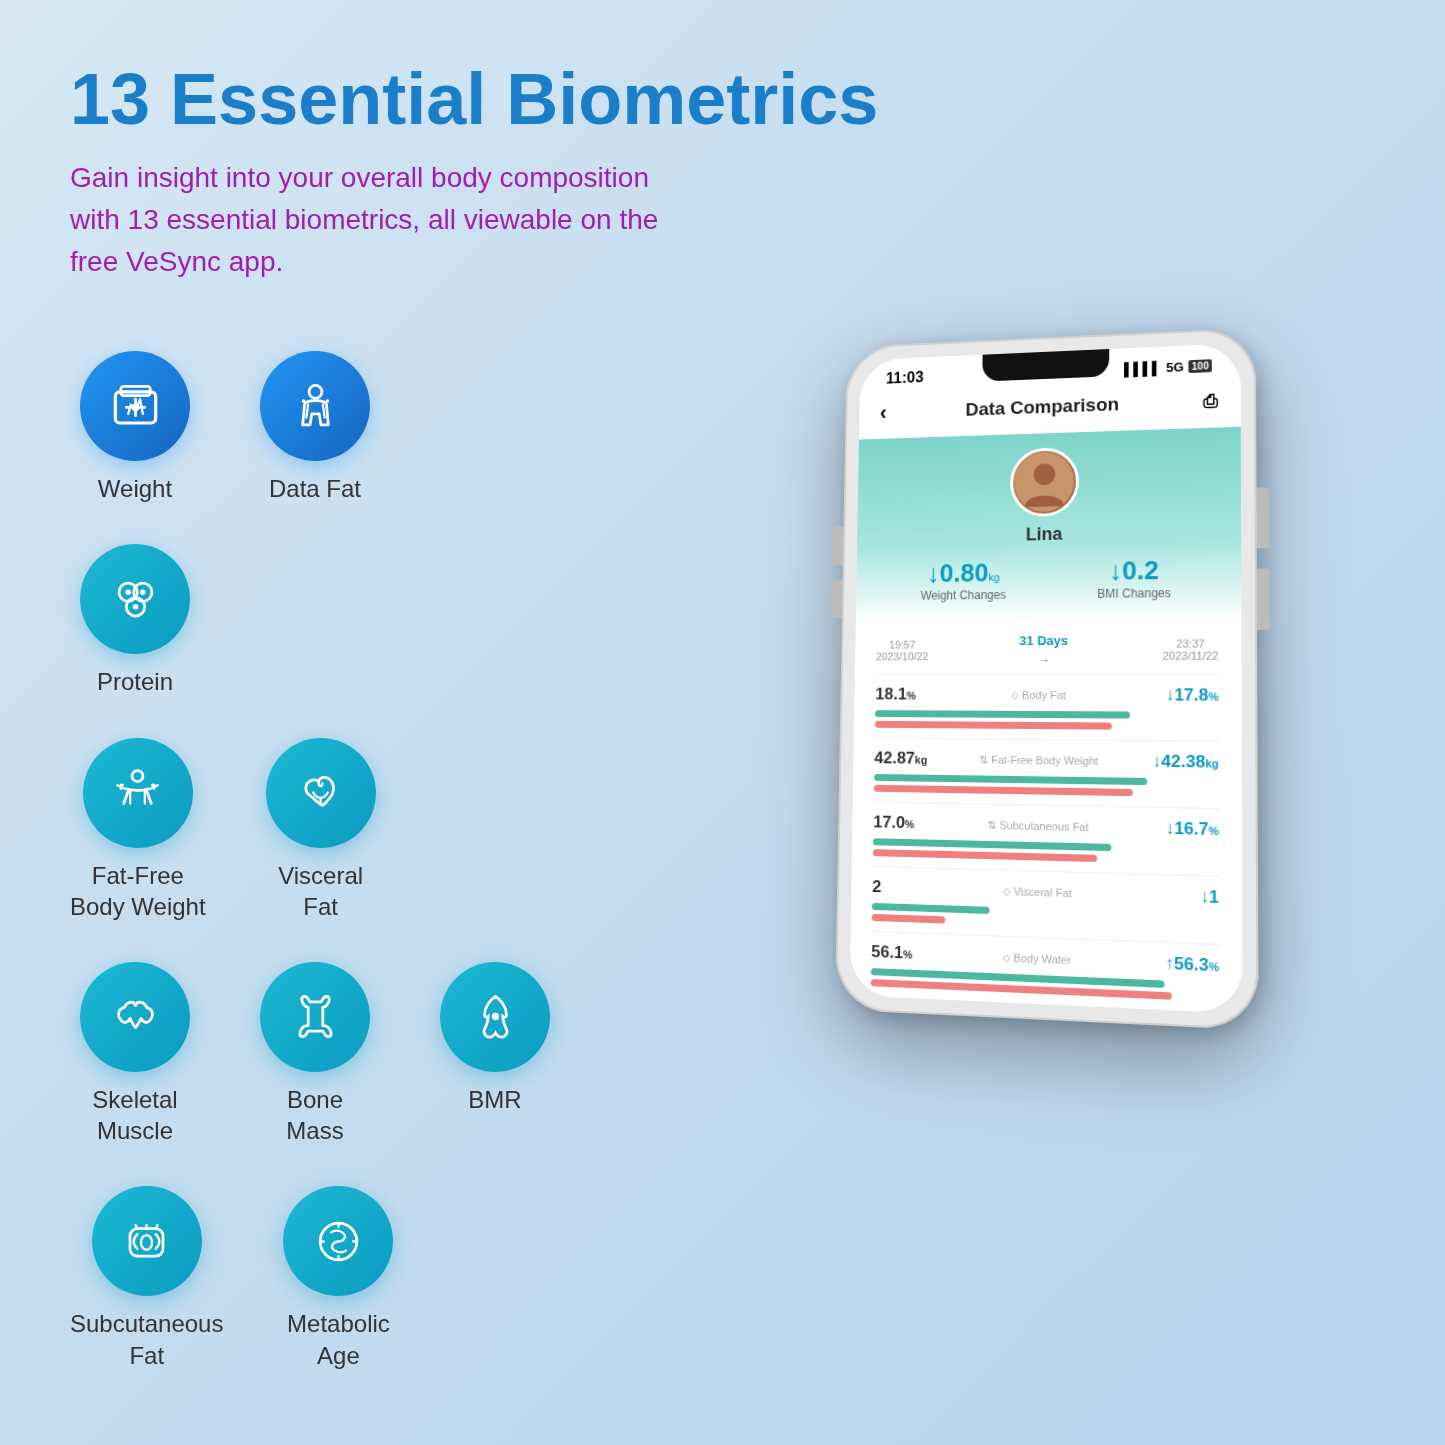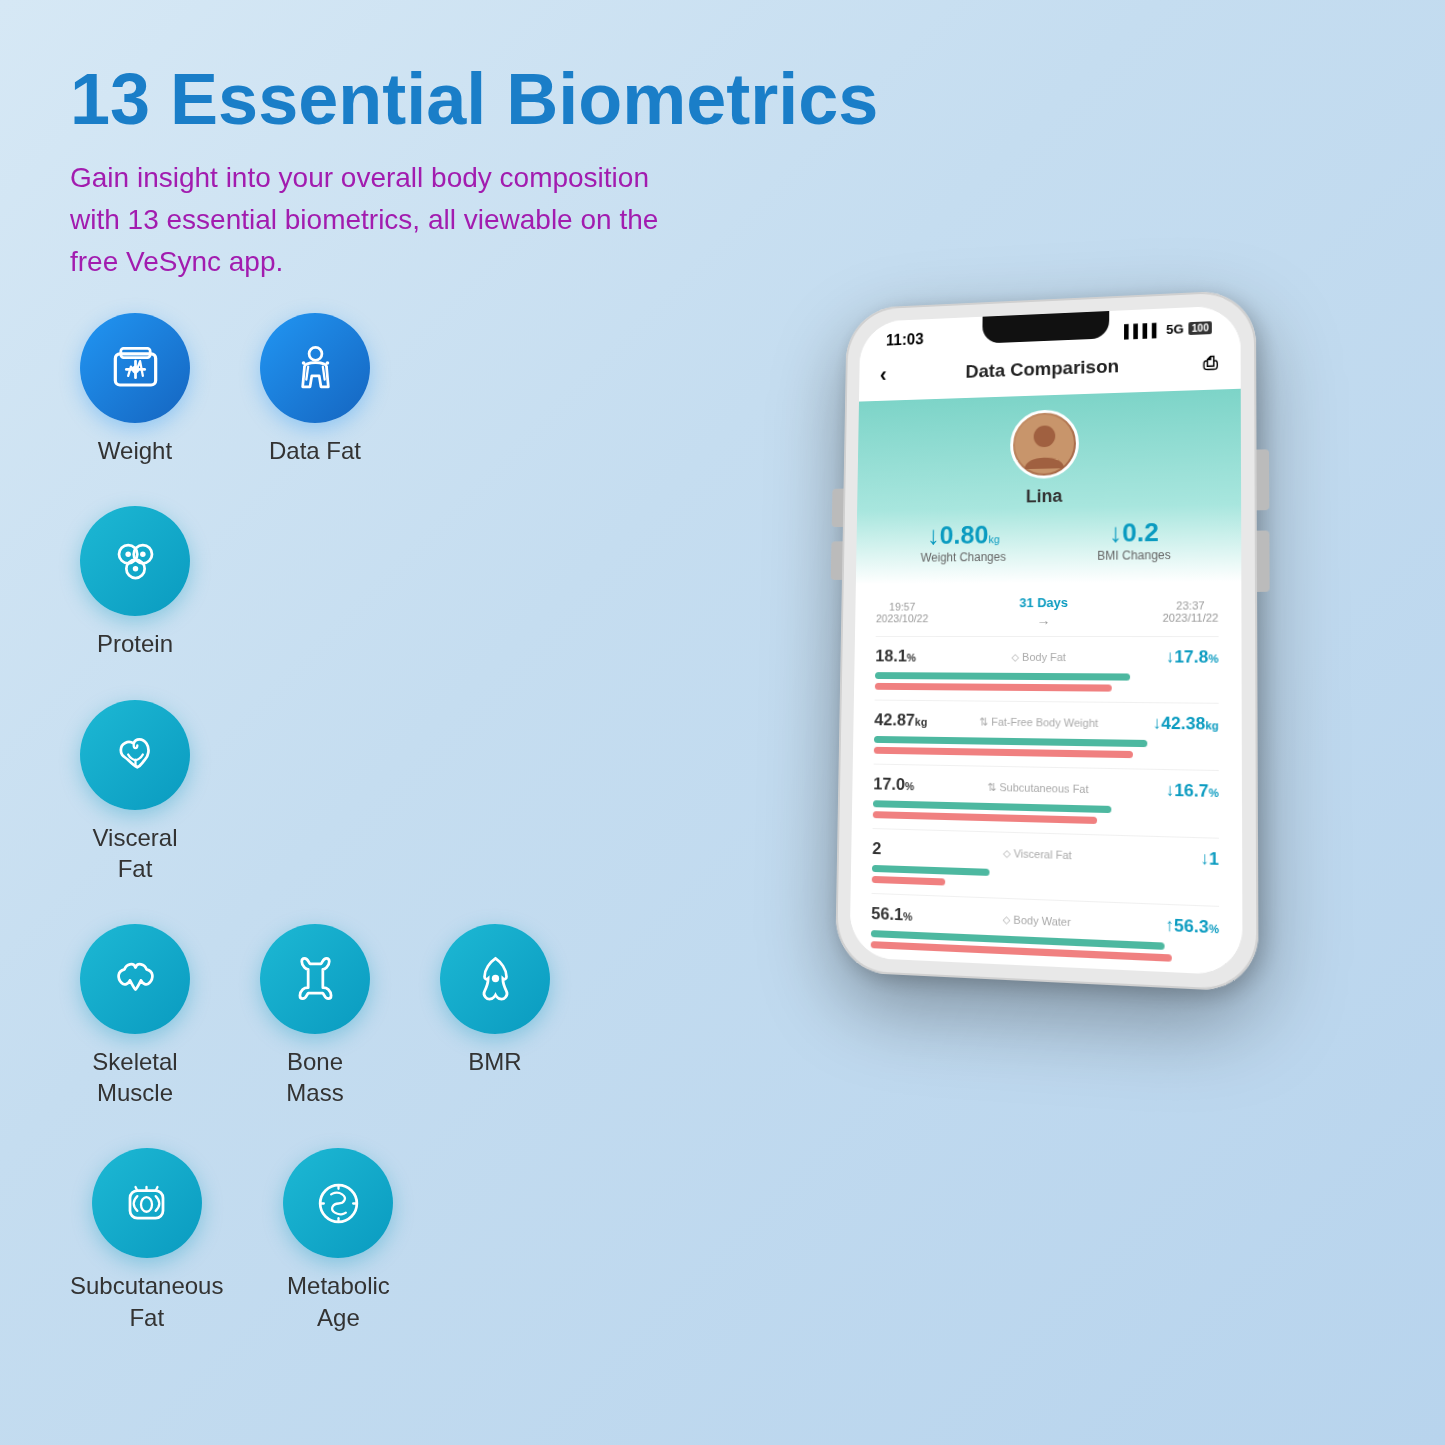--- a/index.html
+++ b/index.html
@@ -13,21 +13,21 @@
     }
 
     .page-container {
       width: 100%;
       height: 100%;
       padding: 60px 70px 40px 70px;
       position: relative;
     }
 
     .header-section {
-      margin-bottom: 30px;
+      margin-bottom: 68px;
     }
 
     .main-title {
       font-size: 72px;
       font-weight: 800;
       color: #1a7ec8;
       line-height: 1.1;
       margin-bottom: 18px;
     }
 
@@ -359,20 +359,35 @@
             </svg>
           </div>
           <span class="biometric-label">Protein</span>
         </div>
       </div>
 
       <div class="biometric-row">
         <div class="biometric-item">
           <div class="biometric-icon">
             <svg viewBox="0 0 60 60">
+              <circle cx="30" cy="12" r="6" fill="none" stroke="white" stroke-width="3"></circle>
+              <path d="M20 28 L15 42 M40 28 L45 42" stroke="white" stroke-width="3" stroke-linecap="round"></path>
+              <path d="M18 26 C18 26 30 30 42 26" fill="none" stroke="white" stroke-width="3" stroke-linecap="round"></path>
+              <path d="M22 28 L22 42 M38 28 L38 42" stroke="white" stroke-width="2.5" stroke-linecap="round"></path>
+              <path d="M12 26 C10 24 12 20 14 22" fill="none" stroke="white" stroke-width="2.5" stroke-linecap="round"></path>
+              <path d="M48 26 C50 24 48 20 46 22" fill="none" stroke="white" stroke-width="2.5" stroke-linecap="round"></path>
+              <line x1="8" y1="22" x2="16" y2="26" stroke="white" stroke-width="2.5" stroke-linecap="round"></line>
+              <line x1="52" y1="22" x2="44" y2="26" stroke="white" stroke-width="2.5" stroke-linecap="round"></line>
+            </svg>
+          </div>
+          <span class="biometric-label">Fat-Free<br>Body Weight</span>
+        </div>
+        <div class="biometric-item">
+          <div class="biometric-icon">
+            <svg viewBox="0 0 60 60">
               <path d="M14 25 C14 18 22 14 28 18 C30 12 38 12 42 18 C46 24 44 32 40 36 C38 38 36 42 32 44 C28 42 24 38 22 36 C18 32 14 32 14 25 Z" fill="none" stroke="white" stroke-width="3"></path>
               <path d="M28 20 C28 24 32 24 32 20" fill="none" stroke="white" stroke-width="2.5" stroke-linecap="round"></path>
               <path d="M22 30 C24 34 28 36 30 36 C32 36 36 34 38 30" fill="none" stroke="white" stroke-width="2.5" stroke-linecap="round"></path>
               <path d="M30 36 L30 42" stroke="white" stroke-width="2.5" stroke-linecap="round"></path>
             </svg>
           </div>
           <span class="biometric-label">Visceral<br>Fat</span>
         </div>
       </div>
 

